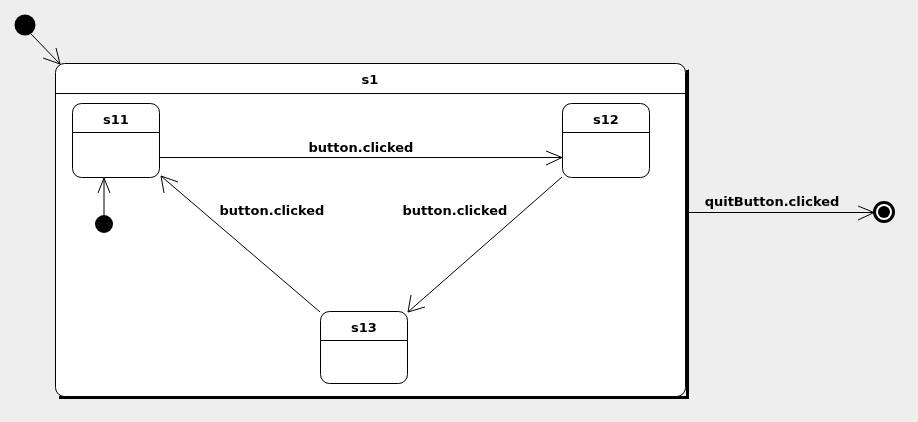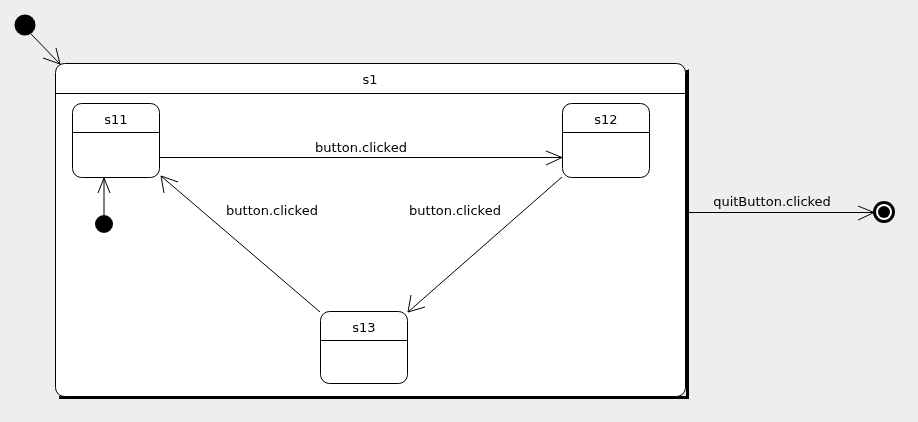--- a/index.html
+++ b/index.html
@@ -11,20 +11,21 @@
     width: 918px;
     height: 422px;
     background: #eeeeee;
     font-family: "DejaVu Sans", sans-serif;
     overflow: hidden;
   }
   #canvas-root {
     position: relative;
     width: 918px;
     height: 422px;
+    font-weight: bold;
   }
   #diagram-svg {
     position: absolute;
     left: 0;
     top: 0;
     width: 918px;
     height: 422px;
     display: block;
   }
   .state-label {

